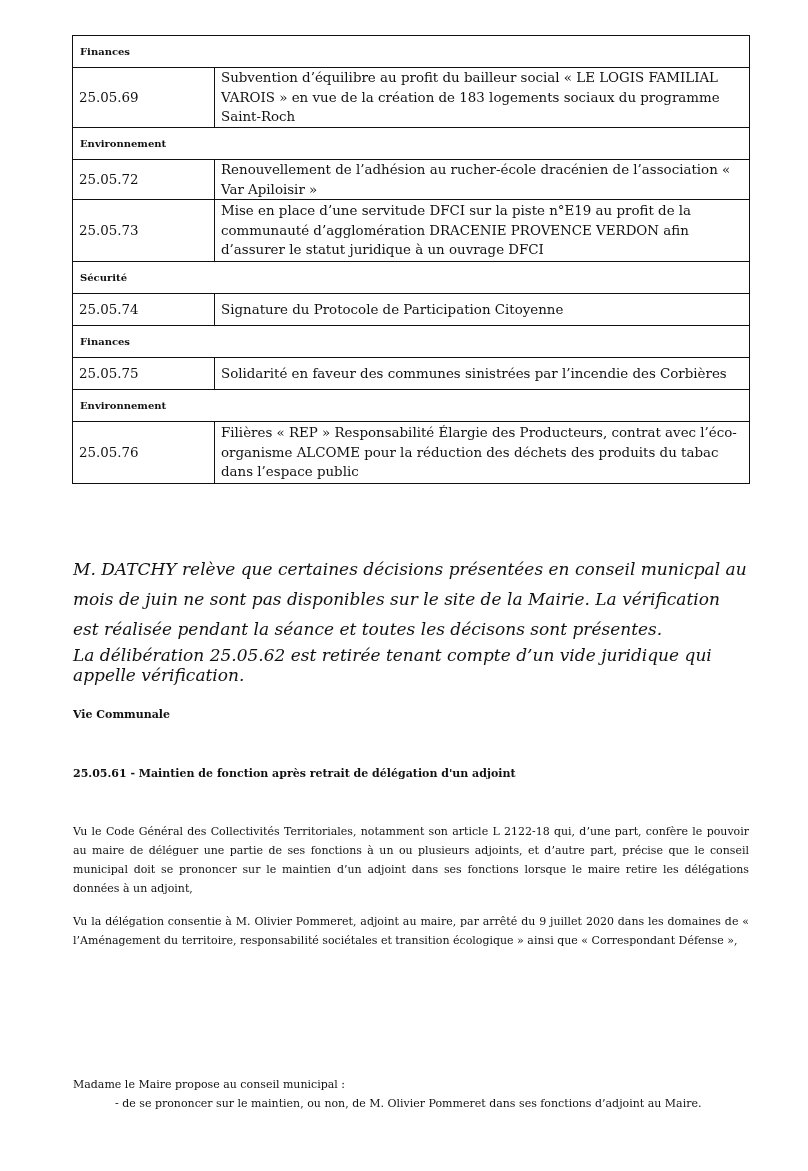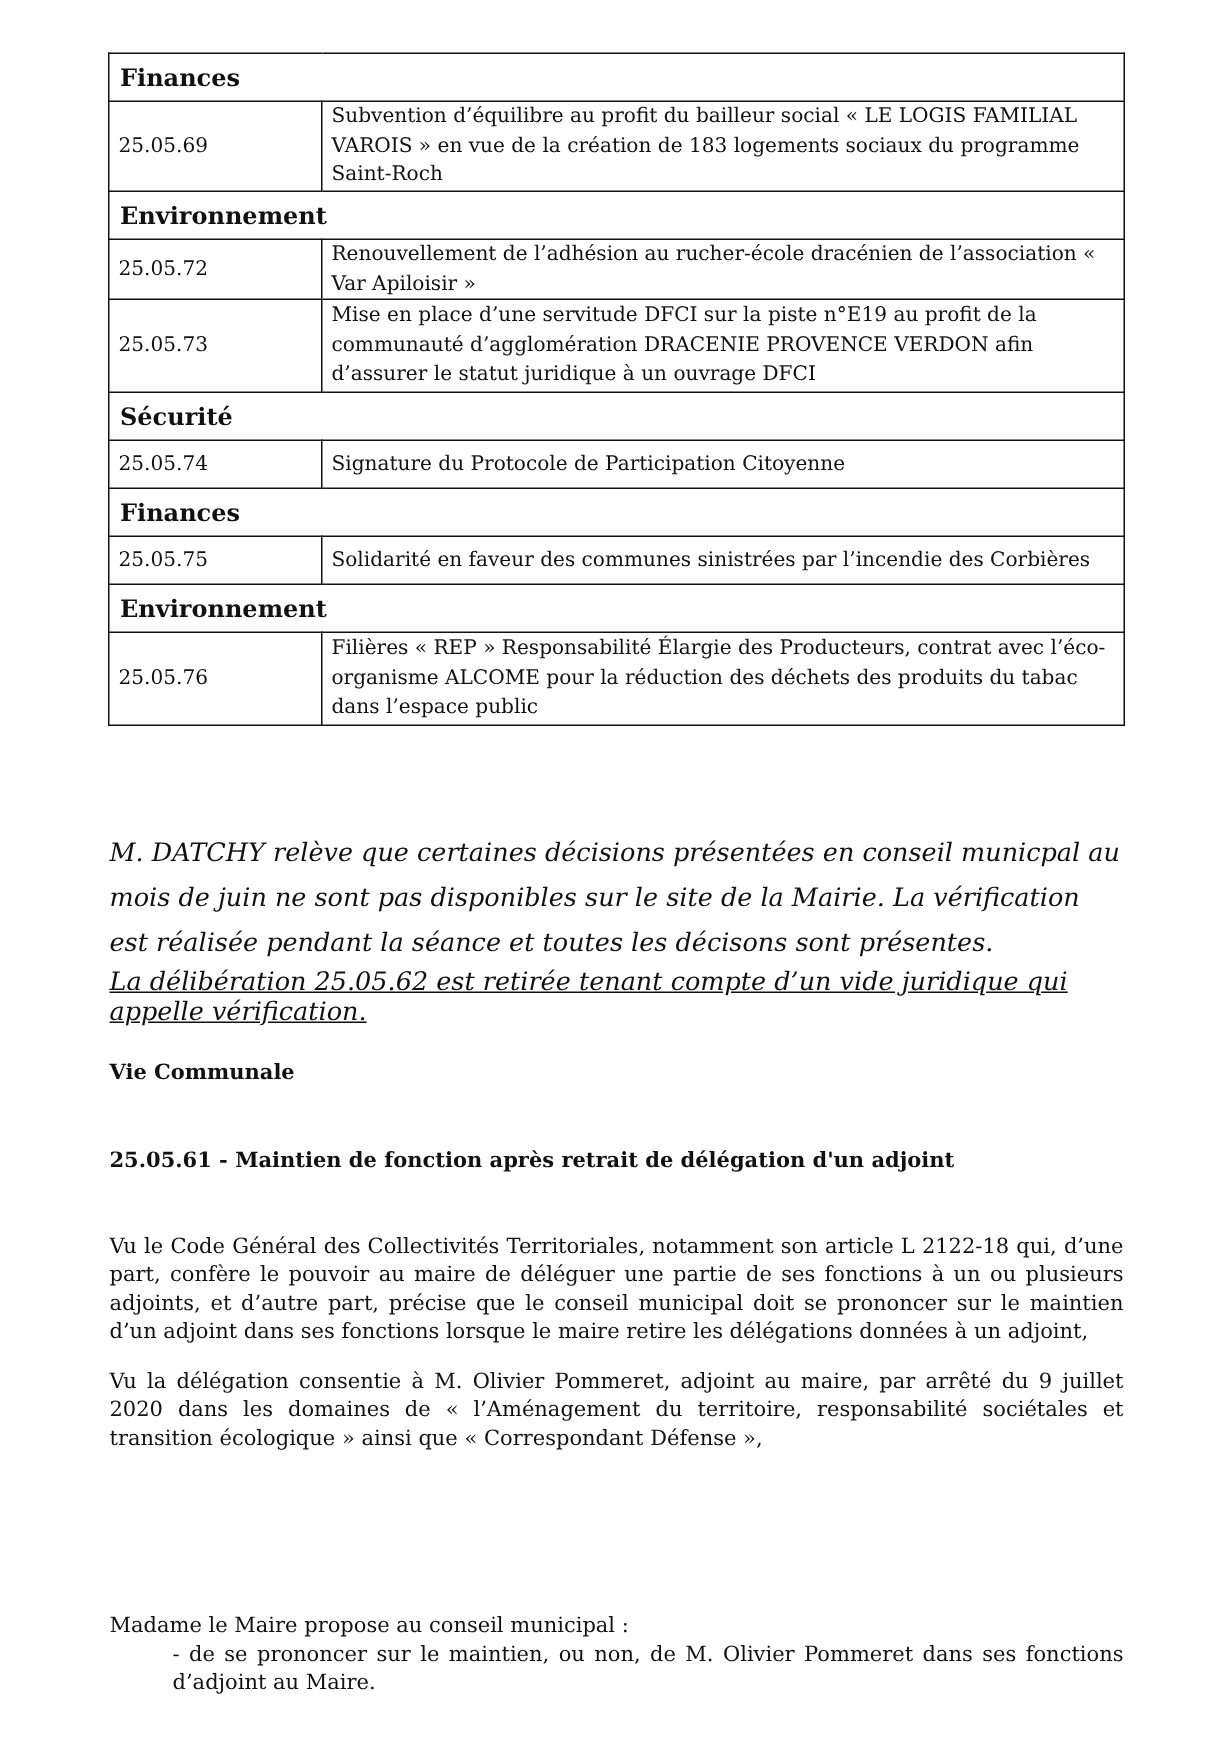--- a/index.html
+++ b/index.html
@@ -16,29 +16,29 @@
       border-collapse: collapse; table-layout: fixed;
       font-size: 13.4px; line-height: 19.5px;
     }
     table.delib td {
       border: 1.3px solid #111111;
       vertical-align: middle;
       padding: 0 6px;
     }
     table.delib col.c1 { width: 142px; }
     table.delib col.c2 { width: 535px; }
-    tr.cat td { font-weight: bold; height: 31px; padding-left: 7px; font-size: 16px; }
+    tr.cat td { font-weight: bold; height: 31px; padding-left: 7px; font-size: 10px; }
     td.num { }
     td.desc { padding-top: 1px; padding-bottom: 0px; }
 
     
-    .block { position: absolute; left: 73px; width: 676px; font-size: 14px; }
+    .block { position: absolute; left: 73px; width: 676px; font-size: 11px; }
     .italic { font-style: italic; font-size: 17px; }
     .datchy { top: 554px; line-height: 30px; }
-    .retiree { top: 645px; line-height: 20px; text-decoration: underline; }
+    .retiree { top: 645px; line-height: 20px; }
     .h-vie { top: 705px; font-weight: bold; line-height: 20px; }
     .h-delib { top: 764px; font-weight: bold; line-height: 20px; }
     .para { text-align: justify; line-height: 19px; }
     .p1 { top: 822px; }
     .p2 { top: 912px; }
     .p3 { top: 1001px; }
     .p4 { top: 1075px; line-height: 19px; }
     .indent { padding-left: 42px; text-align: justify; }
   </style>
 </head>

